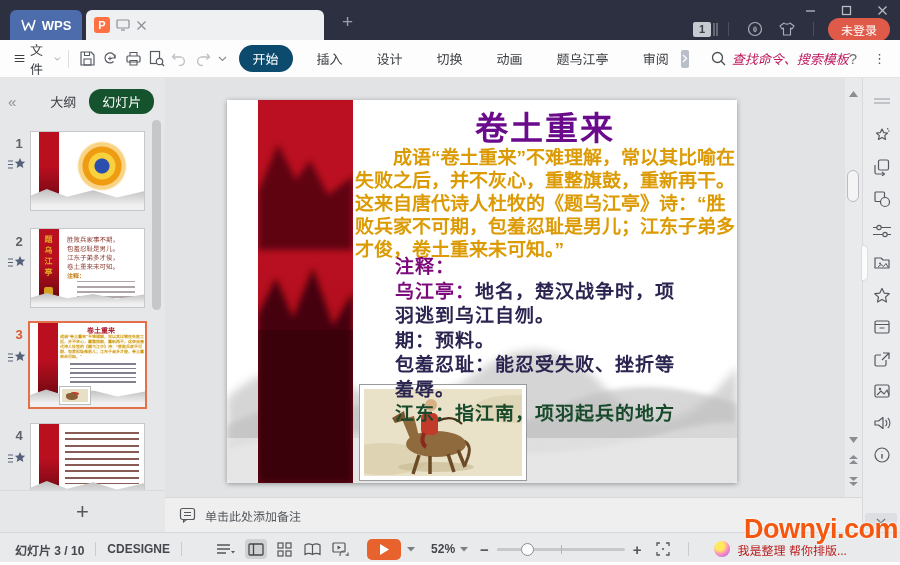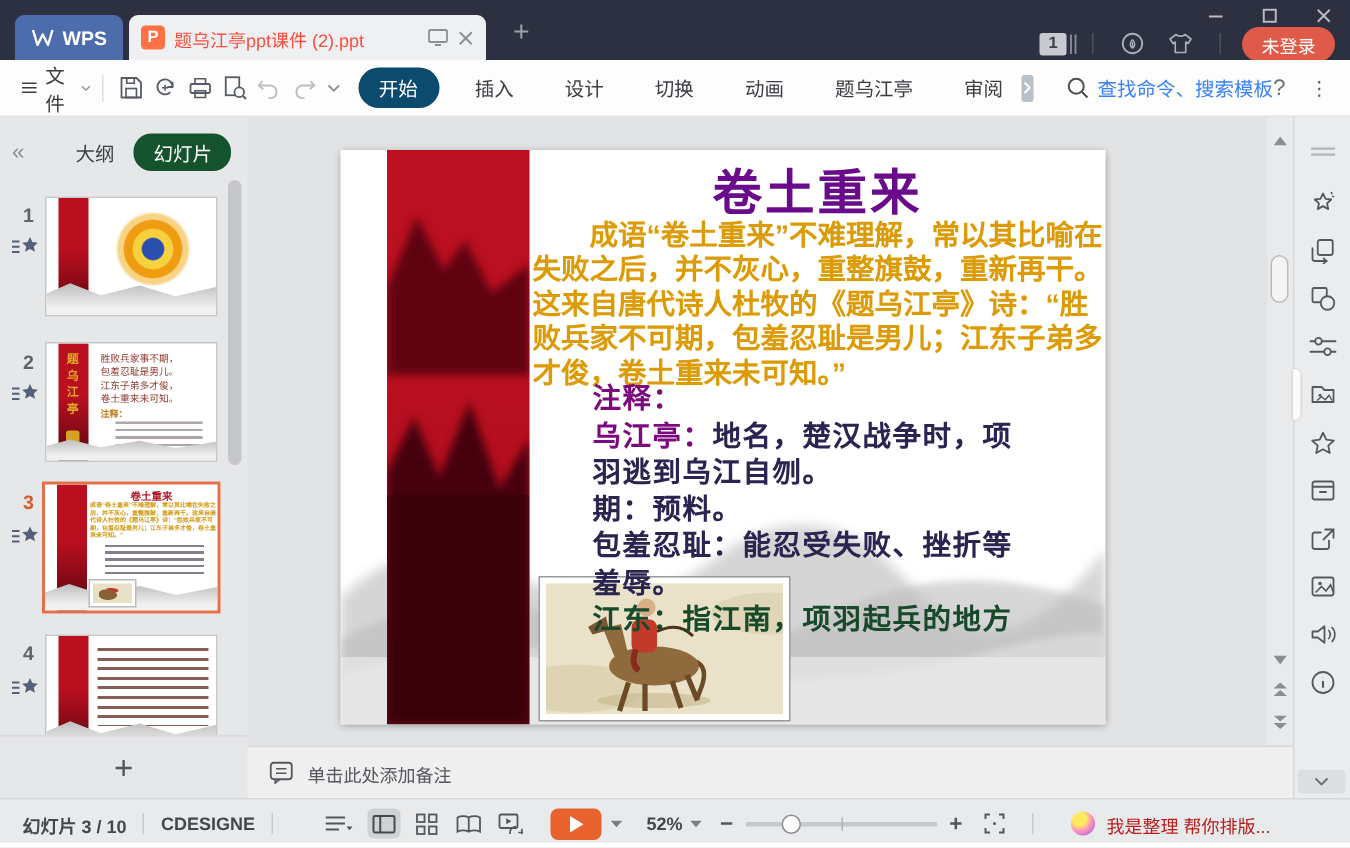--- a/index.html
+++ b/index.html
@@ -33,21 +33,21 @@
   .ribbon { position:absolute; left:0; top:40px; width:900px; height:38px; background:#fdfdfd;
     border-bottom:1px solid #e3e4e6; display:flex; align-items:center; font-size:13px; color:#3a3d42; }
   .rb-ico { display:flex; align-items:center; justify-content:center; width:24px; height:24px; margin:0 3px; }
   .rb-ico.dis { opacity:.38; }
   .rb-sep { width:1px; height:18px; background:#dcdee0; margin:0 7px; }
   .rb-file { display:flex; align-items:center; gap:5px; margin-left:14px; }
   .rb-tab { padding:4px 10px; margin:0 7px; cursor:pointer; white-space:nowrap; }
   .rb-tab.active { background:#0c4a6e; color:#fff; border-radius:14px; padding:4px 14px; }
   .review-more { width:16px; height:18px; background:#b9bfc8; border-radius:2px; display:flex;
     align-items:center; justify-content:center; margin-left:2px; }
-  .rb-search { display:flex; align-items:center; gap:6px; color:#3b82f6; margin-left:22px; white-space:nowrap; }
+  .rb-search { display:flex; align-items:center; gap:6px; color:#be185d; margin-left:22px; white-space:nowrap;font-style:italic; }
   .rb-end { margin-left:auto; display:flex; align-items:center; gap:16px; padding-right:14px; color:#54575c; }
 
   
   .left-panel { position:absolute; left:0; top:78px; width:165px; height:454px; background:#e6e7e9; }
   .panel-header { position:absolute; left:0; top:8px; width:165px; height:30px; display:flex; align-items:center; }
   .collapse-btn { color:#8b8f96; font-size:15px; margin-left:8px; }
   .outline-tab { font-size:13px; color:#3c3f44; margin-left:34px; }
   .slides-tab { font-size:13px; color:#fff; background:#14532d; border-radius:12px; padding:3px 13px; margin-left:13px; }
   .thumb-list { position:absolute; left:0; top:40px; width:165px; height:372px; overflow:hidden; }
   .panel-scroll { position:absolute; right:4px; top:42px; width:9px; height:190px; background:#c6c7c9; border-radius:5px; }
@@ -158,21 +158,20 @@
 
   <div class="titlebar">
     <div class="wps-tab">
       <svg width="15" height="12" viewBox="0 0 15 12">
           <path d="M1 1 l3 10 l3.5 -7 l3.5 7 l3 -10" stroke="#fff" stroke-width="1.6" fill="none" stroke-linejoin="round"></path>
         </svg>
       <span>WPS</span>
     </div>
     <div class="doc-tab">
       <span class="ppt-file-badge">P</span>
-      <span class="doc-tab-title">题乌江亭ppt课件 (2).ppt</span>
       <span class="tab-icon">
         <svg width="14" height="12" viewBox="0 0 14 12">
             <rect x="1" y="1" width="12" height="8" rx="1" stroke="#8b9097" fill="none" stroke-width="1.2"></rect>
             <path d="M5 11 h4" stroke="#8b9097" stroke-width="1.2"></path>
           </svg>
       </span>
       <span class="tab-icon">
         <svg width="11" height="11" viewBox="0 0 11 11">
             <path d="M1.5 1.5 L9.5 9.5 M9.5 1.5 L1.5 9.5" stroke="#8b9097" stroke-width="1.3"></path>
           </svg>
@@ -630,14 +629,15 @@
         </svg>
     </span>
     <span class="sb-sep" style="margin-left:14px;"></span>
 
     <span class="assistant">
       <span class="assistant-avatar"></span>
       <span class="assistant-text">我是整理 帮你排版...</span>
     </span>
   </div>
 
+  <div class="watermark">Downyi.com</div>
 
 </div>
 
 </body></html>

